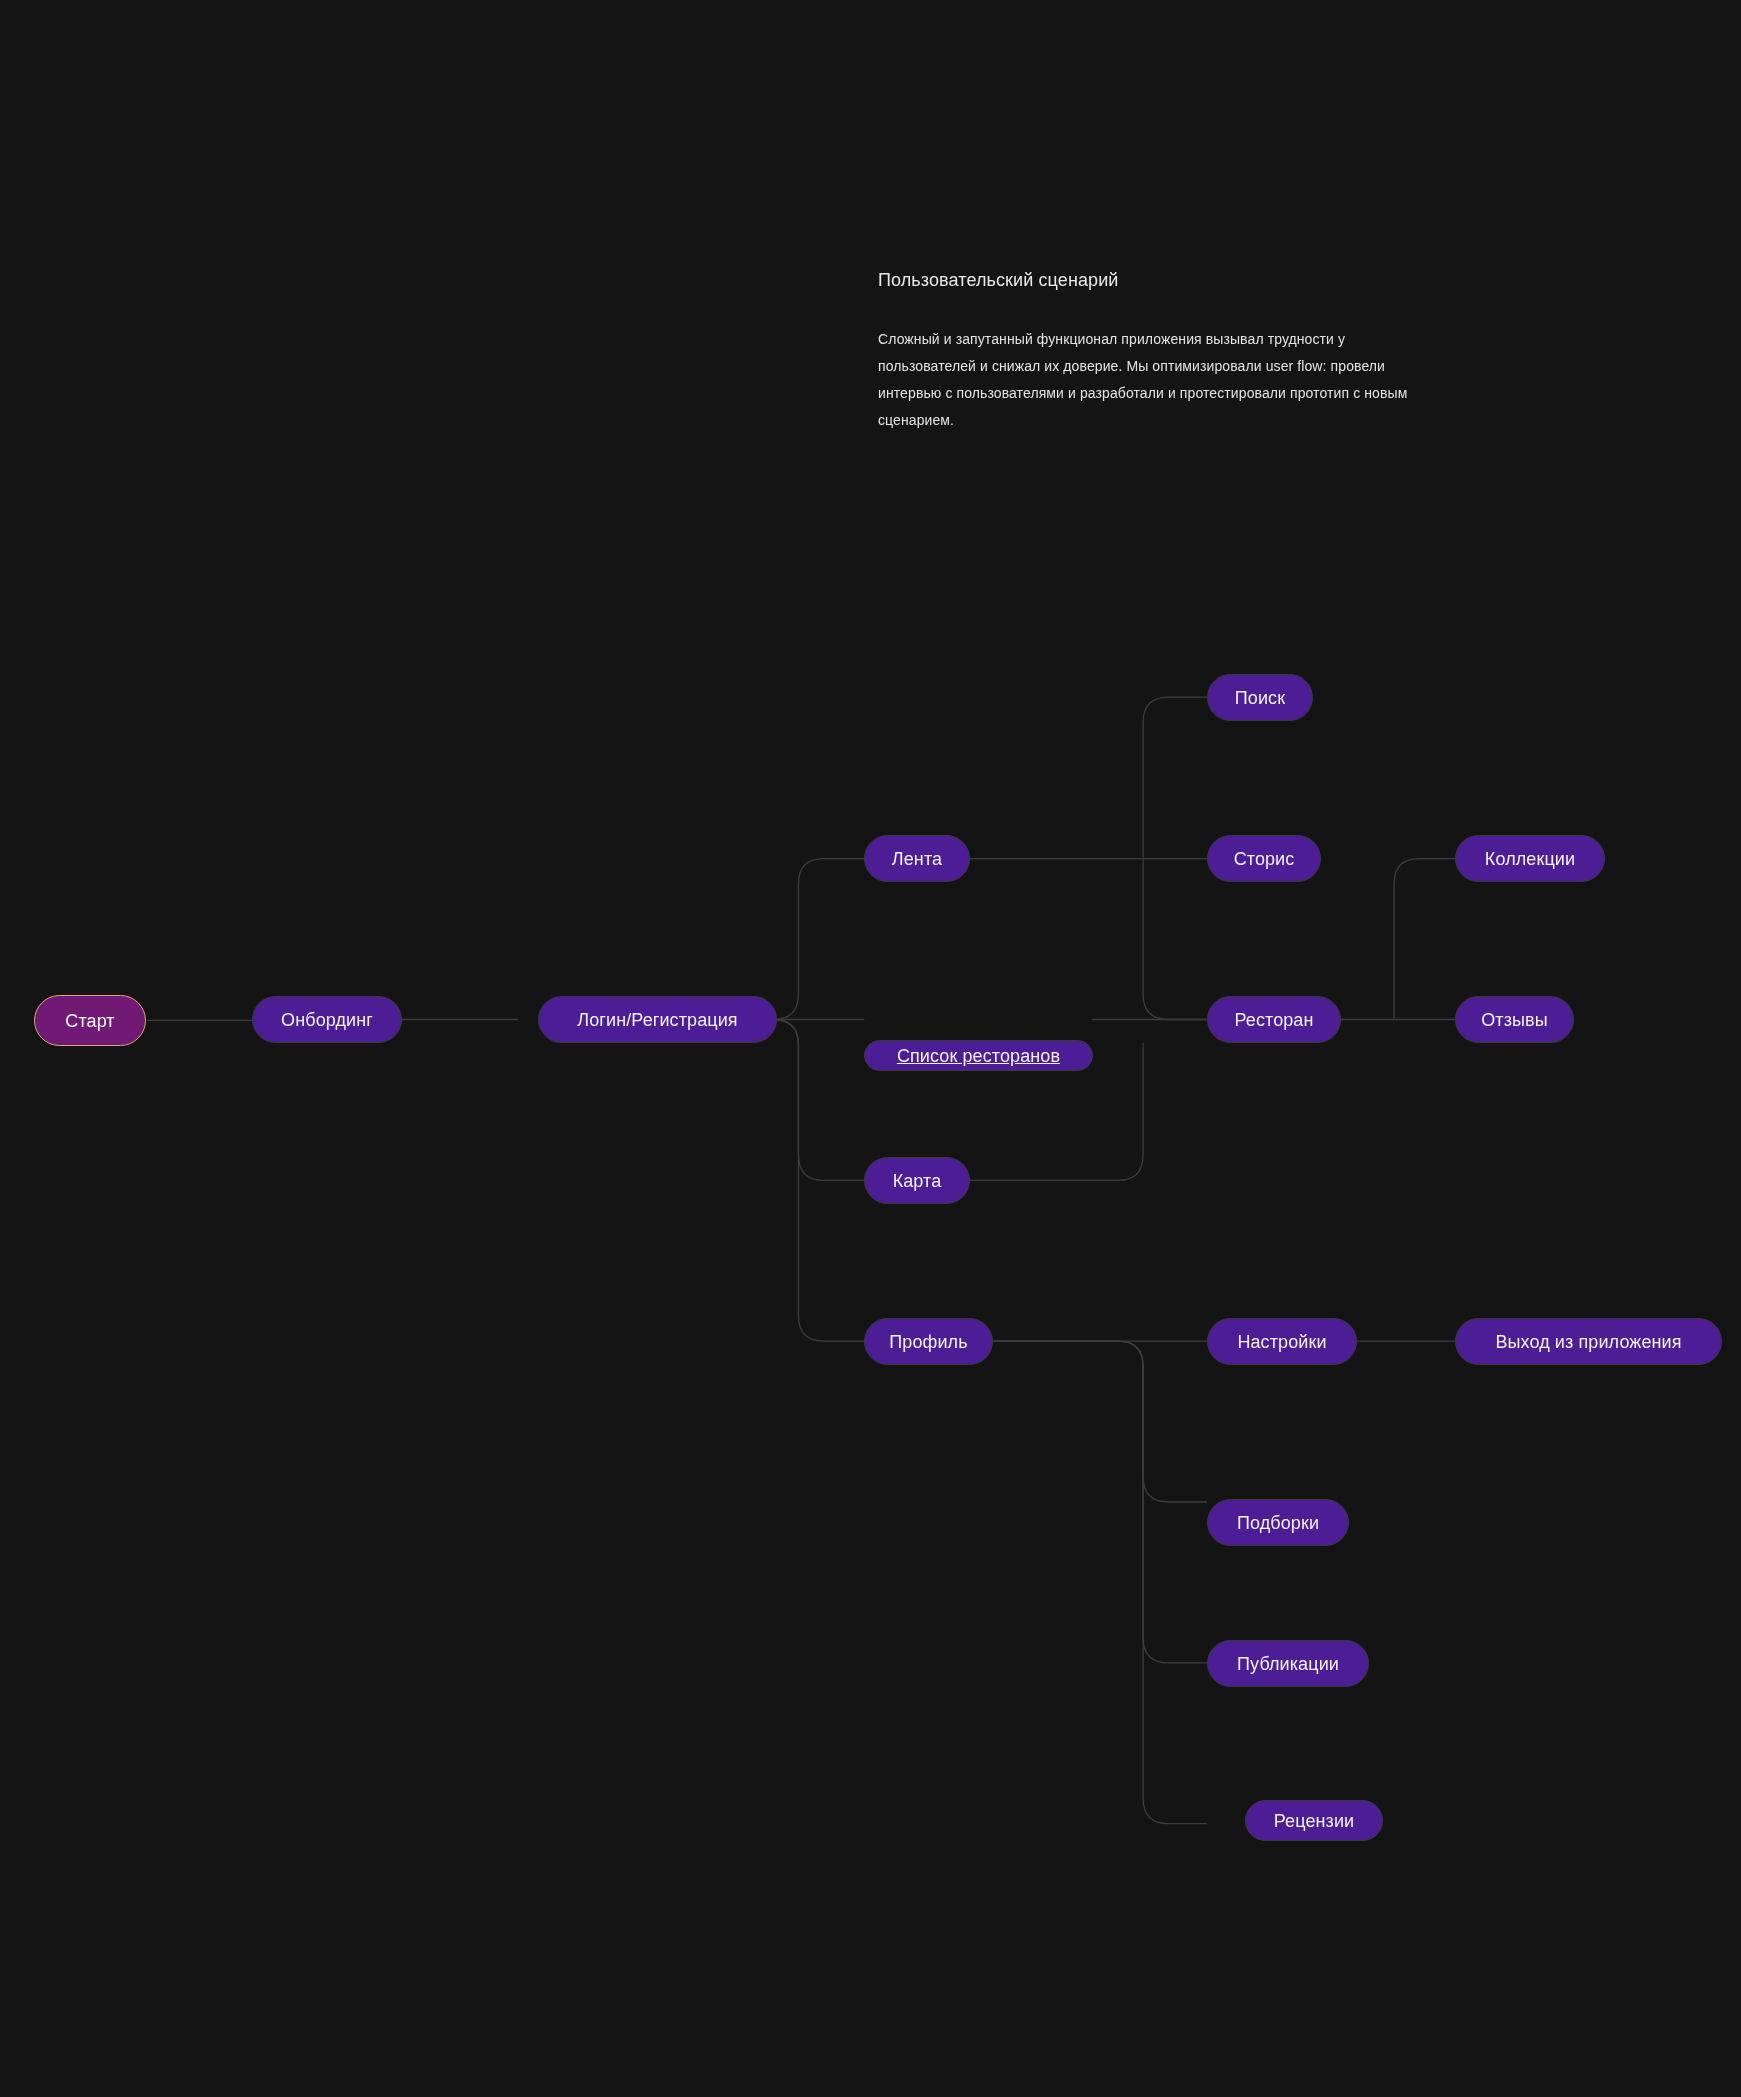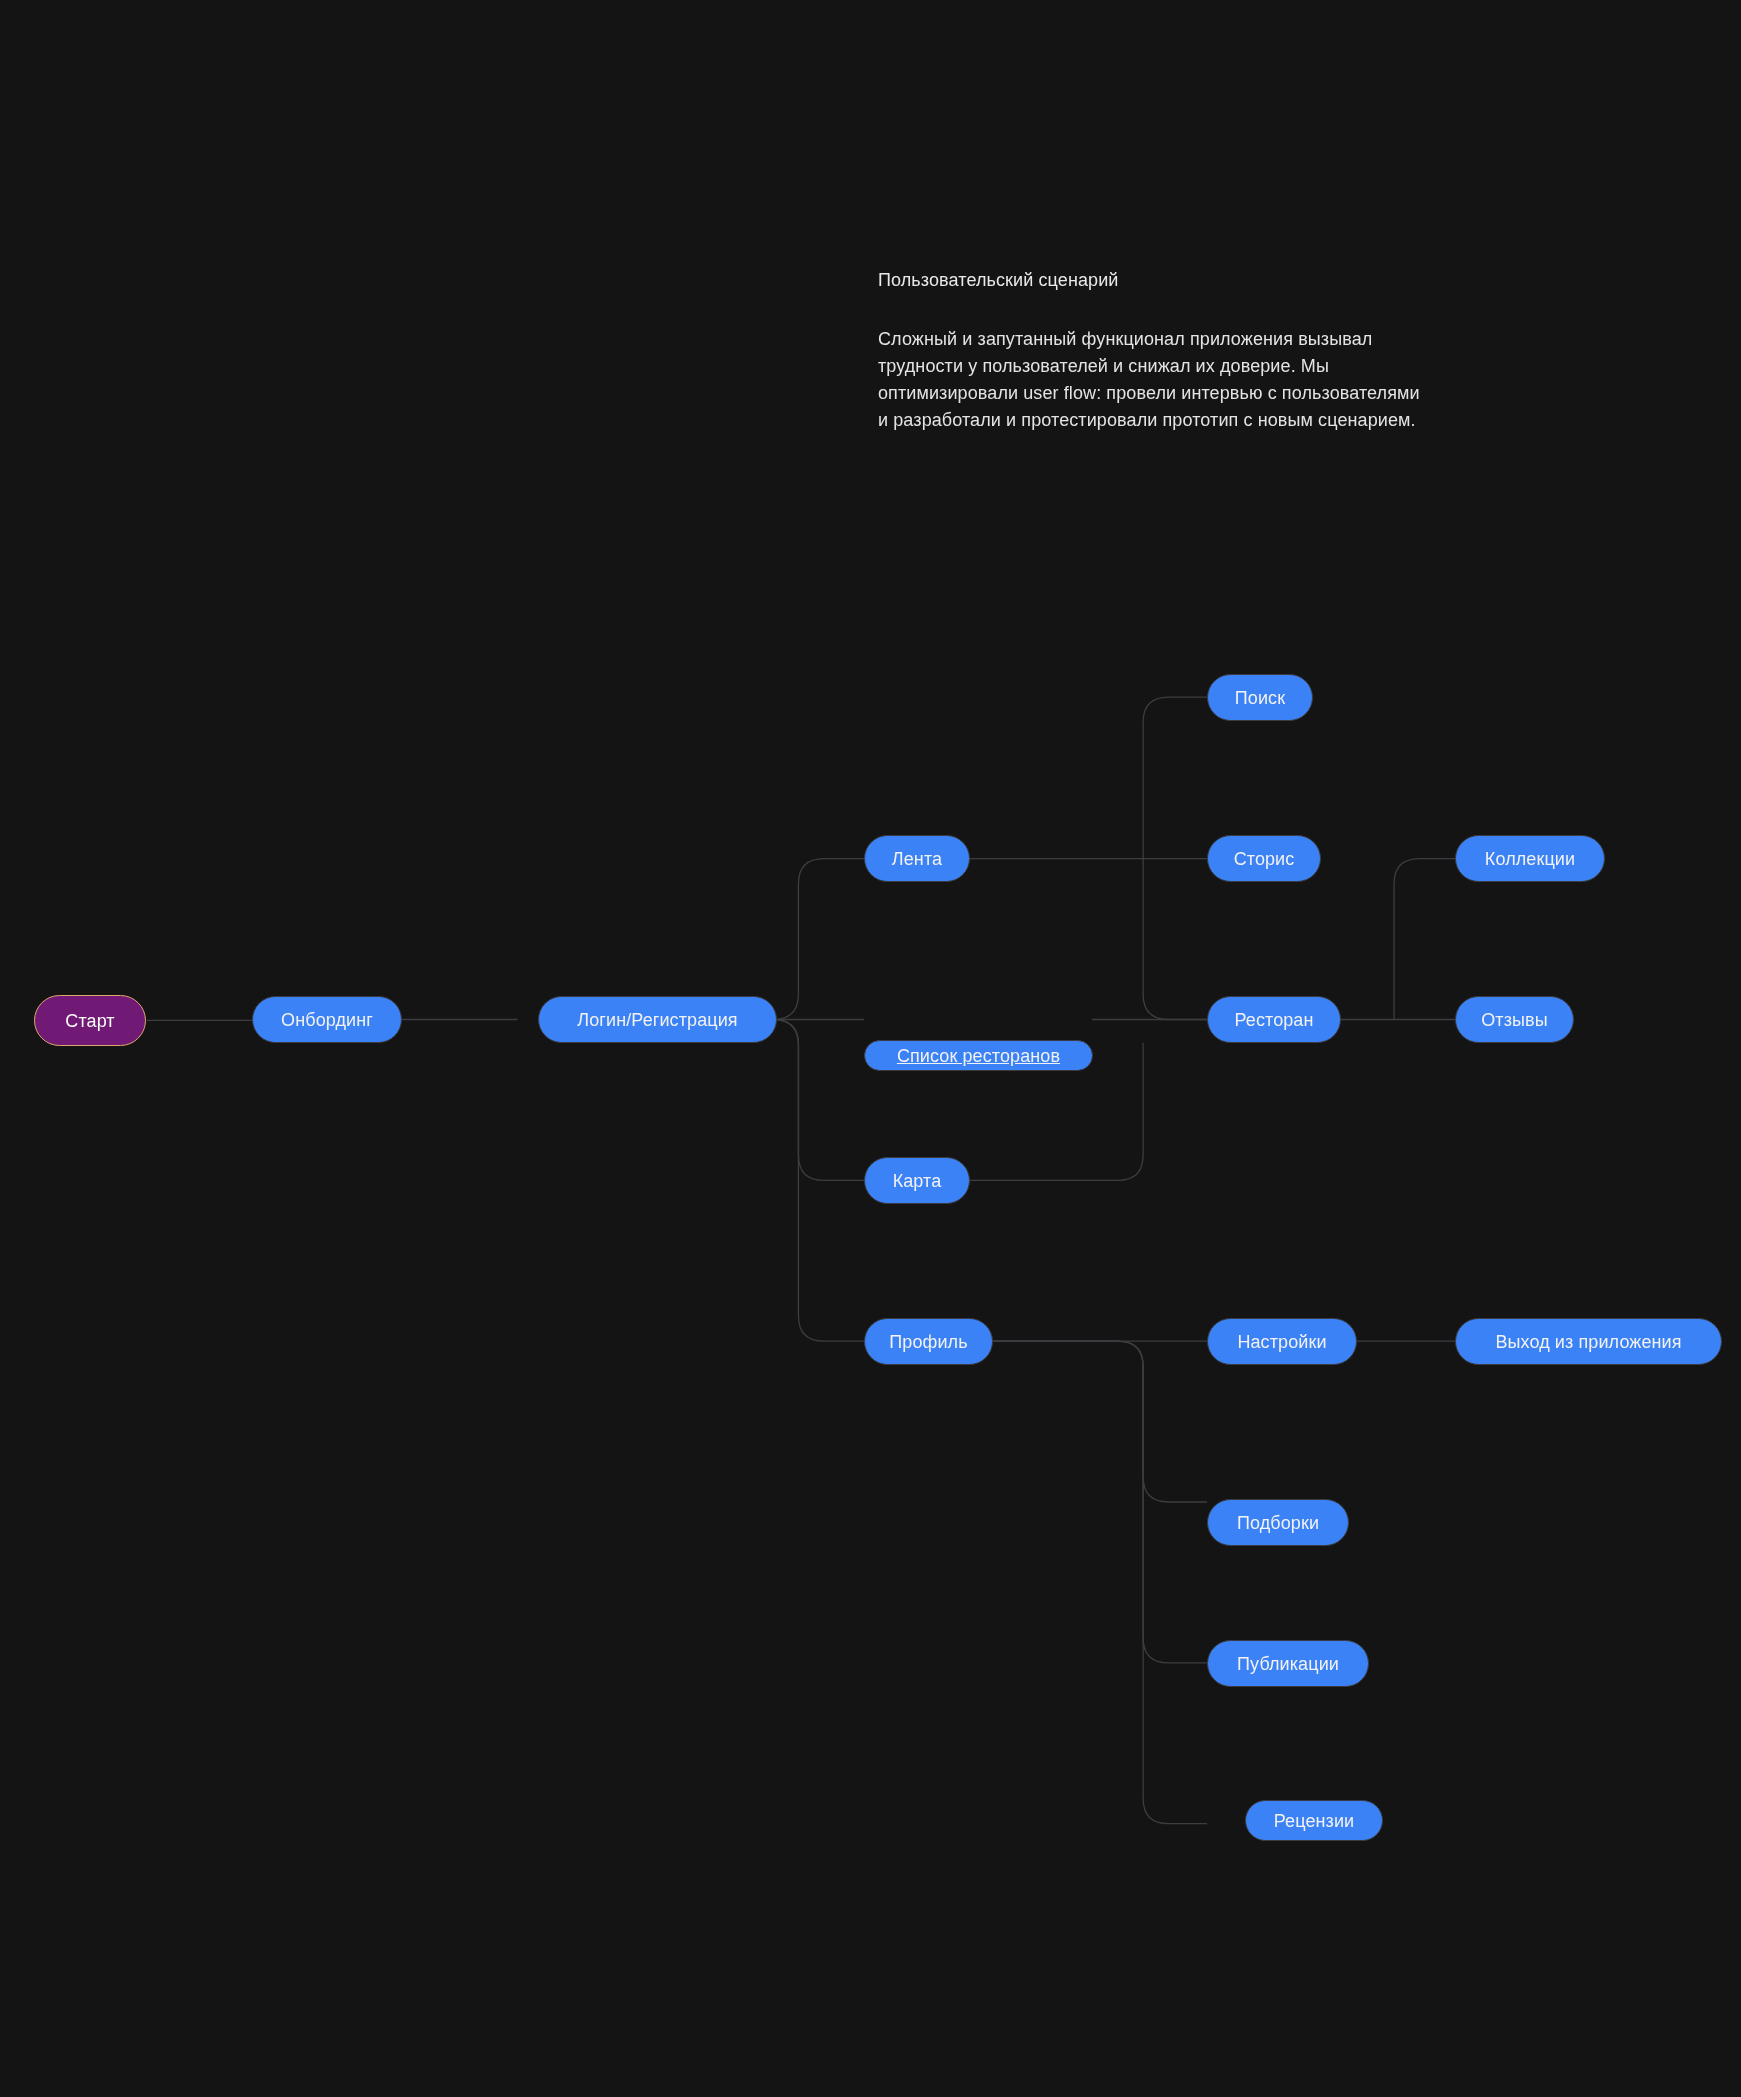--- a/index.html
+++ b/index.html
@@ -28,21 +28,21 @@
     font-size: 18px;
     line-height: 24px;
     color: #e9e9ea;
     letter-spacing: 0.1px;
     margin: 0;
     font-weight: 400;
   }
   .copy-body {
     margin: 0;
     padding-top: 34px;
-    font-size: 18px;
+    font-size: 14px;
     line-height: 27px;
     color: #e4e4e5;
     letter-spacing: 0.1px;
     font-weight: 400;
     max-width: 556px;
   }
 
   
   .flow-canvas {
     position: absolute;
@@ -66,21 +66,21 @@
     stroke-linecap: round;
   }
 
   .node {
     position: absolute;
     box-sizing: border-box;
     display: flex;
     align-items: center;
     justify-content: center;
     border-radius: 604px;
-    background: #3b82f6;
+    background: #4c1d95;
     border: 1.2px solid #3b3b3f;
     color: #f2f2f3;
     font-size: 18px;
     line-height: 1;
     letter-spacing: 0.1px;
     white-space: nowrap;
     user-select: none;
   }
   .node.is-start {
     background: #701a75;

